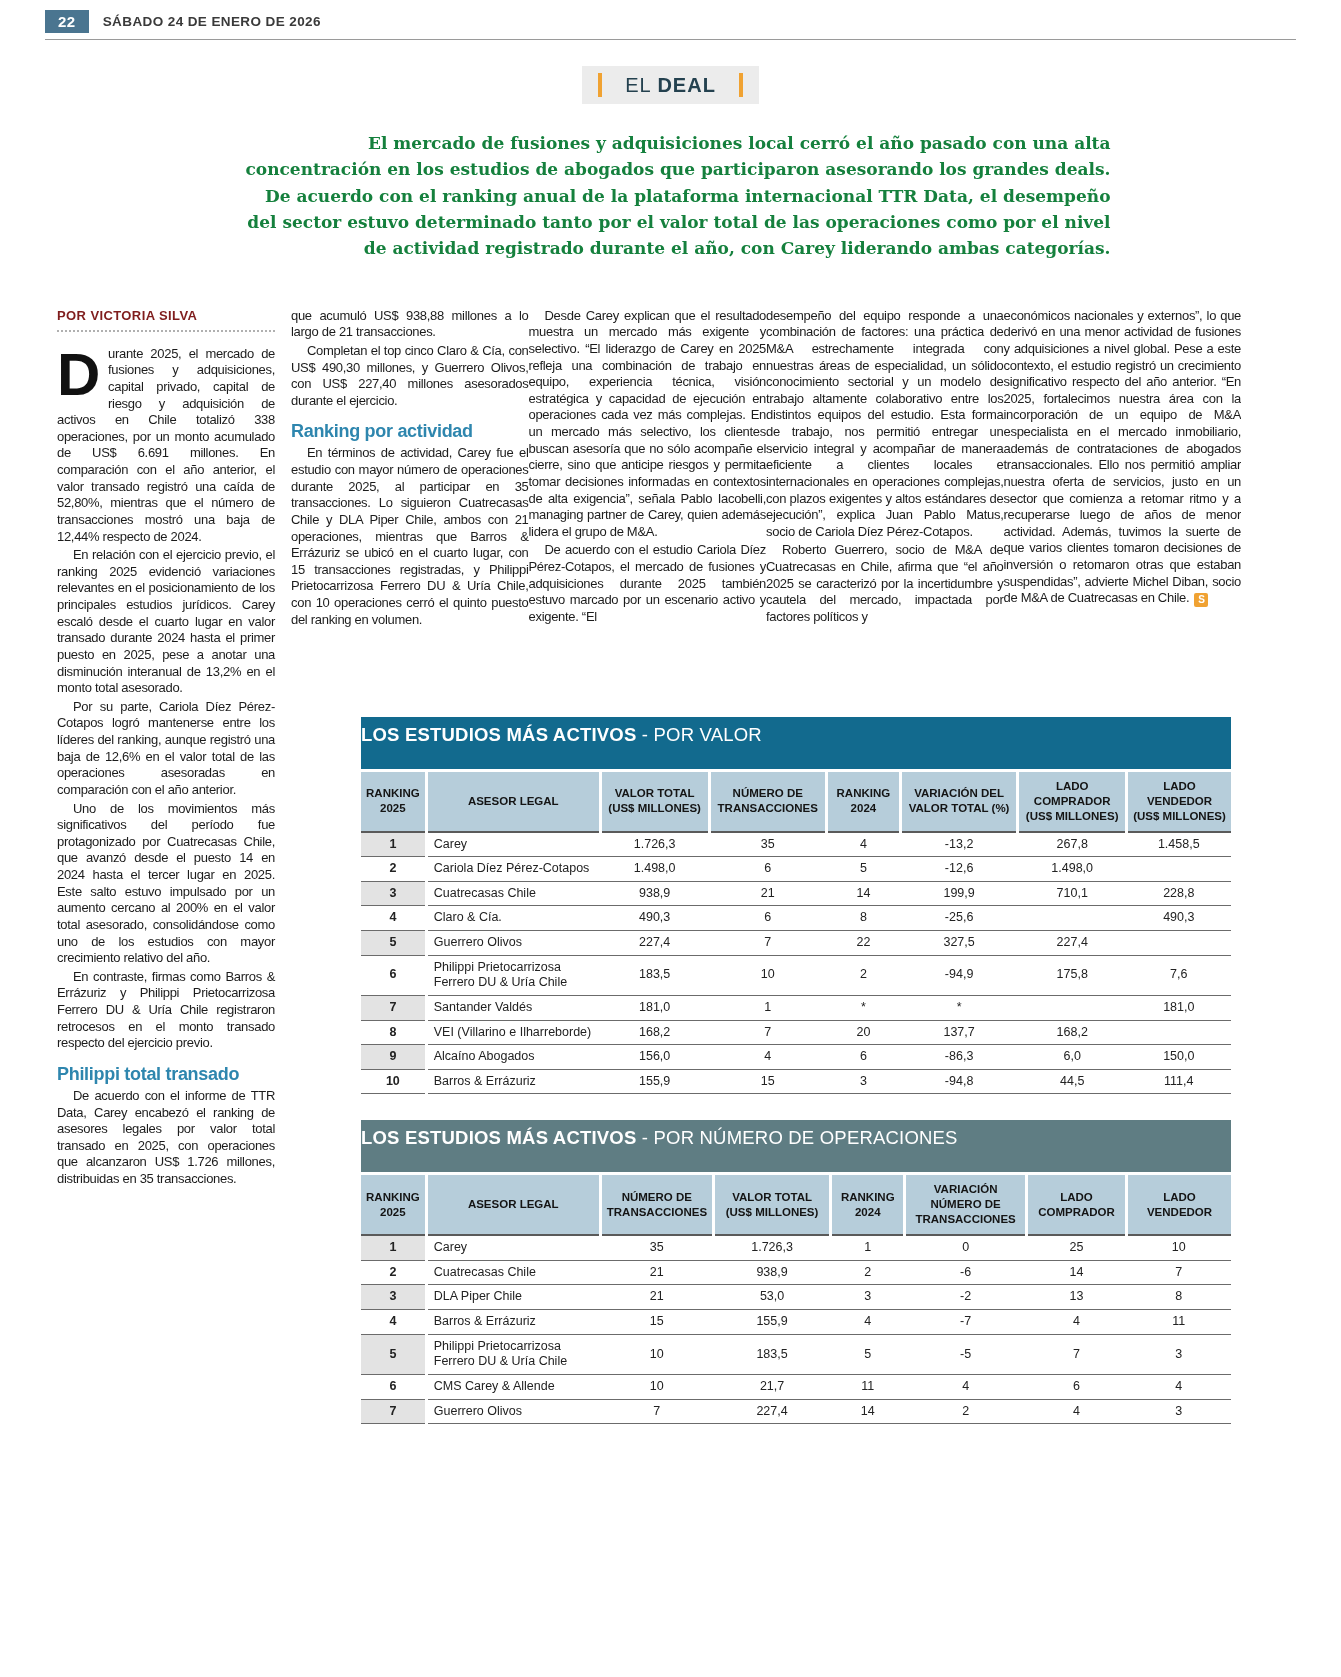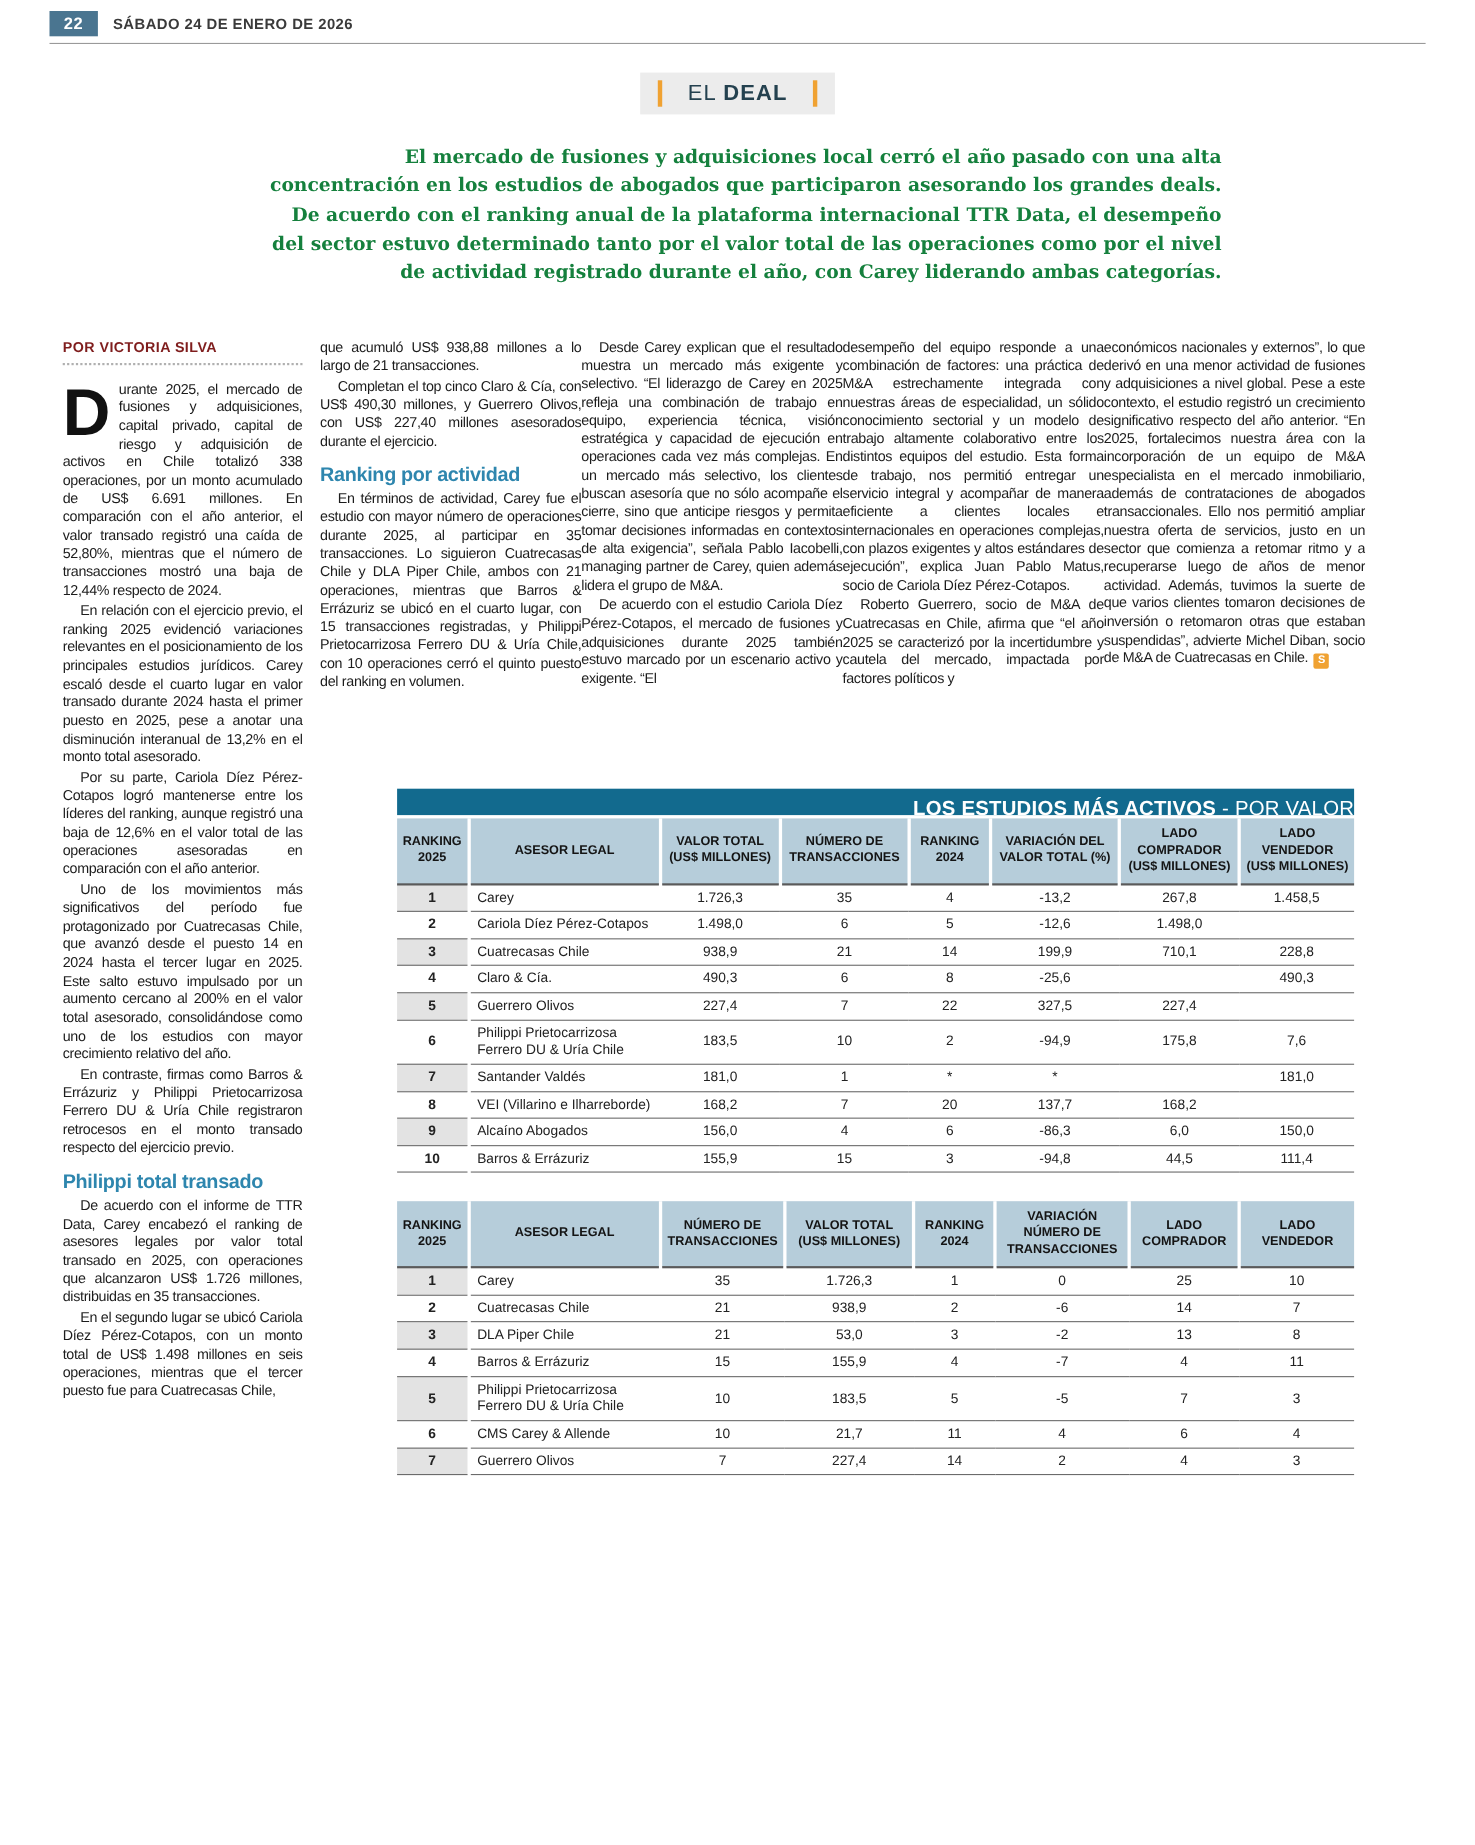--- a/index.html
+++ b/index.html
@@ -72,21 +72,21 @@
   }
   .endmark{
     display:inline-block;width:14px;height:14px;border-radius:2px;
     background:var(--accent-orange,#f0a232);color:#fff;font-size:10px;font-weight:bold;
     text-align:center;line-height:14px;margin-left:5px;vertical-align:-1px;
   }
   
   .tables{margin:24px 10px 0 70px;}
   .rtable{margin-bottom:26px;}
   .ttitle{
-    height:24px;line-height:36px;text-align:right;color:#fff;
+    height:52px;line-height:36px;text-align:left;color:#fff;
     font-size:18.5px;letter-spacing:.2px;margin-bottom:3px;
   }
   .ttitle b{font-weight:800;}
   .rtable table{
     width:100%;border-collapse:collapse;table-layout:fixed;
   }
   .rtable th{
     background:#b6cdda;font-size:11.5px;font-weight:600;color:#141414;
     padding:7px 5px;line-height:1.3;text-align:center;vertical-align:middle;
     border-right:3px solid #fff;border-bottom:2px solid #5a5a5a;
@@ -125,21 +125,20 @@
     <div class="col-first">
       <div class="byline">POR VICTORIA SILVA</div>
       <div>
           <p class="para"><span class="dropcap">D</span>urante 2025, el mercado de fusiones y adquisiciones, capital privado, capital de riesgo y adquisición de activos en Chile totalizó 338 operaciones, por un monto acumulado de US$ 6.691 millones. En comparación con el año anterior, el valor transado registró una caída de 52,80%, mientras que el número de transacciones mostró una baja de 12,44% respecto de 2024.</p>
           <p class="para indent">En relación con el ejercicio previo, el ranking 2025 evidenció variaciones relevantes en el posicionamiento de los principales estudios jurídicos. Carey escaló desde el cuarto lugar en valor transado durante 2024 hasta el primer puesto en 2025, pese a anotar una disminución interanual de 13,2% en el monto total asesorado.</p>
           <p class="para indent">Por su parte, Cariola Díez Pérez-Cotapos logró mantenerse entre los líderes del ranking, aunque registró una baja de 12,6% en el valor total de las operaciones asesoradas en comparación con el año anterior.</p>
           <p class="para indent">Uno de los movimientos más significativos del período fue protagonizado por Cuatrecasas Chile, que avanzó desde el puesto 14 en 2024 hasta el tercer lugar en 2025. Este salto estuvo impulsado por un aumento cercano al 200% en el valor total asesorado, consolidándose como uno de los estudios con mayor crecimiento relativo del año.</p>
           <p class="para indent">En contraste, firmas como Barros &amp; Errázuriz y Philippi Prietocarrizosa Ferrero DU &amp; Uría Chile registraron retrocesos en el monto transado respecto del ejercicio previo.</p>
           <h3 class="subhead">Philippi total transado</h3>
           <p class="para indent">De acuerdo con el informe de TTR Data, Carey encabezó el ranking de asesores legales por valor total transado en 2025, con operaciones que alcanzaron US$ 1.726 millones, distribuidas en 35 transacciones.</p>
-          <p class="para indent">En el segundo lugar se ubicó Cariola Díez Pérez-Cotapos, con un monto total de US$ 1.498 millones en seis operaciones, mientras que el tercer puesto fue para Cuatrecasas Chile,</p>
         </div>
     </div>
     <div class="right-region">
       <div class="cols-row">
         <div class="col">
             <p class="para">que acumuló US$ 938,88 millones a lo largo de 21 transacciones.</p>
             <p class="para indent">Completan el top cinco Claro &amp; Cía, con US$ 490,30 millones, y Guerrero Olivos, con US$ 227,40 millones asesorados durante el ejercicio.</p>
             <h3 class="subhead">Ranking por actividad</h3>
             <p class="para indent">En términos de actividad, Carey fue el estudio con mayor número de operaciones durante 2025, al participar en 35 transacciones. Lo siguieron Cuatrecasas Chile y DLA Piper Chile, ambos con 21 operaciones, mientras que Barros &amp; Errázuriz se ubicó en el cuarto lugar, con 15 transacciones registradas, y Philippi Prietocarrizosa Ferrero DU &amp; Uría Chile, con 10 operaciones cerró el quinto puesto del ranking en volumen.</p>
           </div>
@@ -279,20 +278,21 @@
                   <td>15</td>
                   <td>3</td>
                   <td>-94,8</td>
                   <td>44,5</td>
                   <td>111,4</td>
                 </tr>
               </tbody>
             </table>
           </section>
         <section class="rtable">
+            <div class="ttitle" style="background: rgb(95, 125, 131);"><b>LOS ESTUDIOS MÁS ACTIVOS</b><span> - POR NÚMERO DE OPERACIONES</span></div>
             <table>
               <colgroup>
                 <col style="width: 7.5%;">
                 <col style="width: 20%;">
                 <col style="width: 13%;">
                 <col style="width: 13.5%;">
                 <col style="width: 8.5%;">
                 <col style="width: 14%;">
                 <col style="width: 11.5%;">
                 <col style="width: 12%;">

